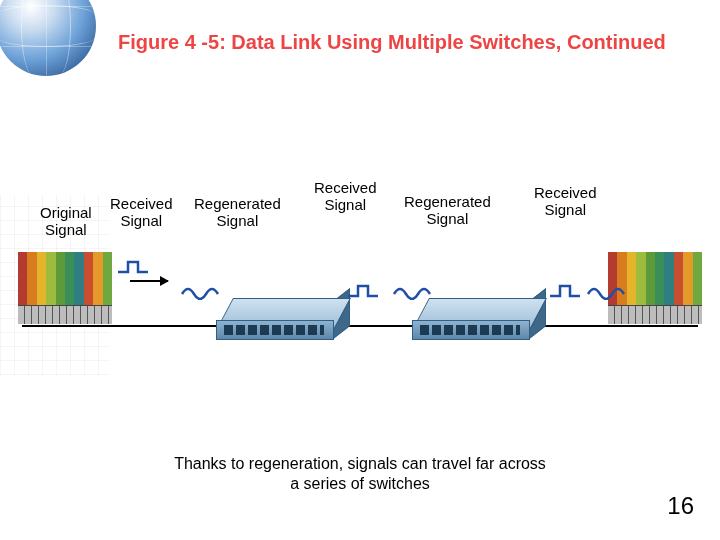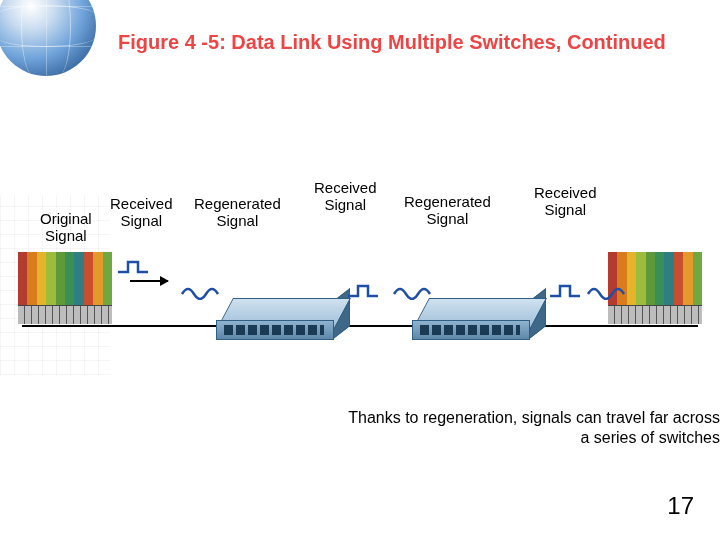--- a/index.html
+++ b/index.html
@@ -149,22 +149,22 @@
   }
   .arrow::after{
     content:""; position:absolute; right:-1px; top:-4px;
     border-left:9px solid #000;
     border-top:5px solid transparent;
     border-bottom:5px solid transparent;
   }
 
   .caption {
     position:absolute;
-    top: 408px; left: 0; right: 0;
-    text-align:right;
+    top: 454px; left: 0; right: 0;
+    text-align:center;
     font-size:16px; line-height:1.25; color:#000;
   }
 
   .pagenum {
     position:absolute;
     right: 26px; bottom: 20px;
     font-size: 24px; color:#000;
   }
 
   
@@ -186,21 +186,21 @@
     <span class="globe-line lat1"></span>
     <span class="globe-line lat2"></span>
     <span class="globe-line lon1"></span>
   </div>
 </div>
 
 <div class="title">Figure 4 -5: Data Link Using Multiple Switches, Continued</div>
 
 <div class="diagram">
 
-  <div class="label" style="left:40px; top:20px;text-align:center;">Original<br>Signal</div>
+  <div class="label" style="left:40px; top:14px;text-align:center;">Original<br>Signal</div>
   <div class="label" style="left:110px; top:5px;">Received<br>Signal</div>
   <div class="label" style="left:194px; top:5px;">Regenerated<br>Signal</div>
   <div class="label" style="left:314px; top:-11px;">Received<br>Signal</div>
   <div class="label" style="left:404px; top:3px;">Regenerated<br>Signal</div>
   <div class="label" style="left:534px; top:-6px;">Received<br>Signal</div>
 
   <div class="arrow"></div>
 
   <div class="endpoint left">
     <div class="stripe s1"></div>
@@ -258,13 +258,13 @@
     <path d="M2 14 L12 14 L12 4 L22 4 L22 14 L32 14" fill="none" stroke="#1f4fa8" stroke-width="2.5"></path>
   </svg>
   <svg class="sq" style="left:586px; top:92px;" width="40" height="18">
     <path d="M2 12 Q8 2 14 12 T26 12 T38 12" fill="none" stroke="#1f4fa8" stroke-width="2.5"></path>
   </svg>
 
 </div>
 
 <div class="caption">Thanks to regeneration, signals can travel far across<br>a series of switches</div>
 
-<div class="pagenum">17</div>
+<div class="pagenum">16</div>
 
 </body></html>

